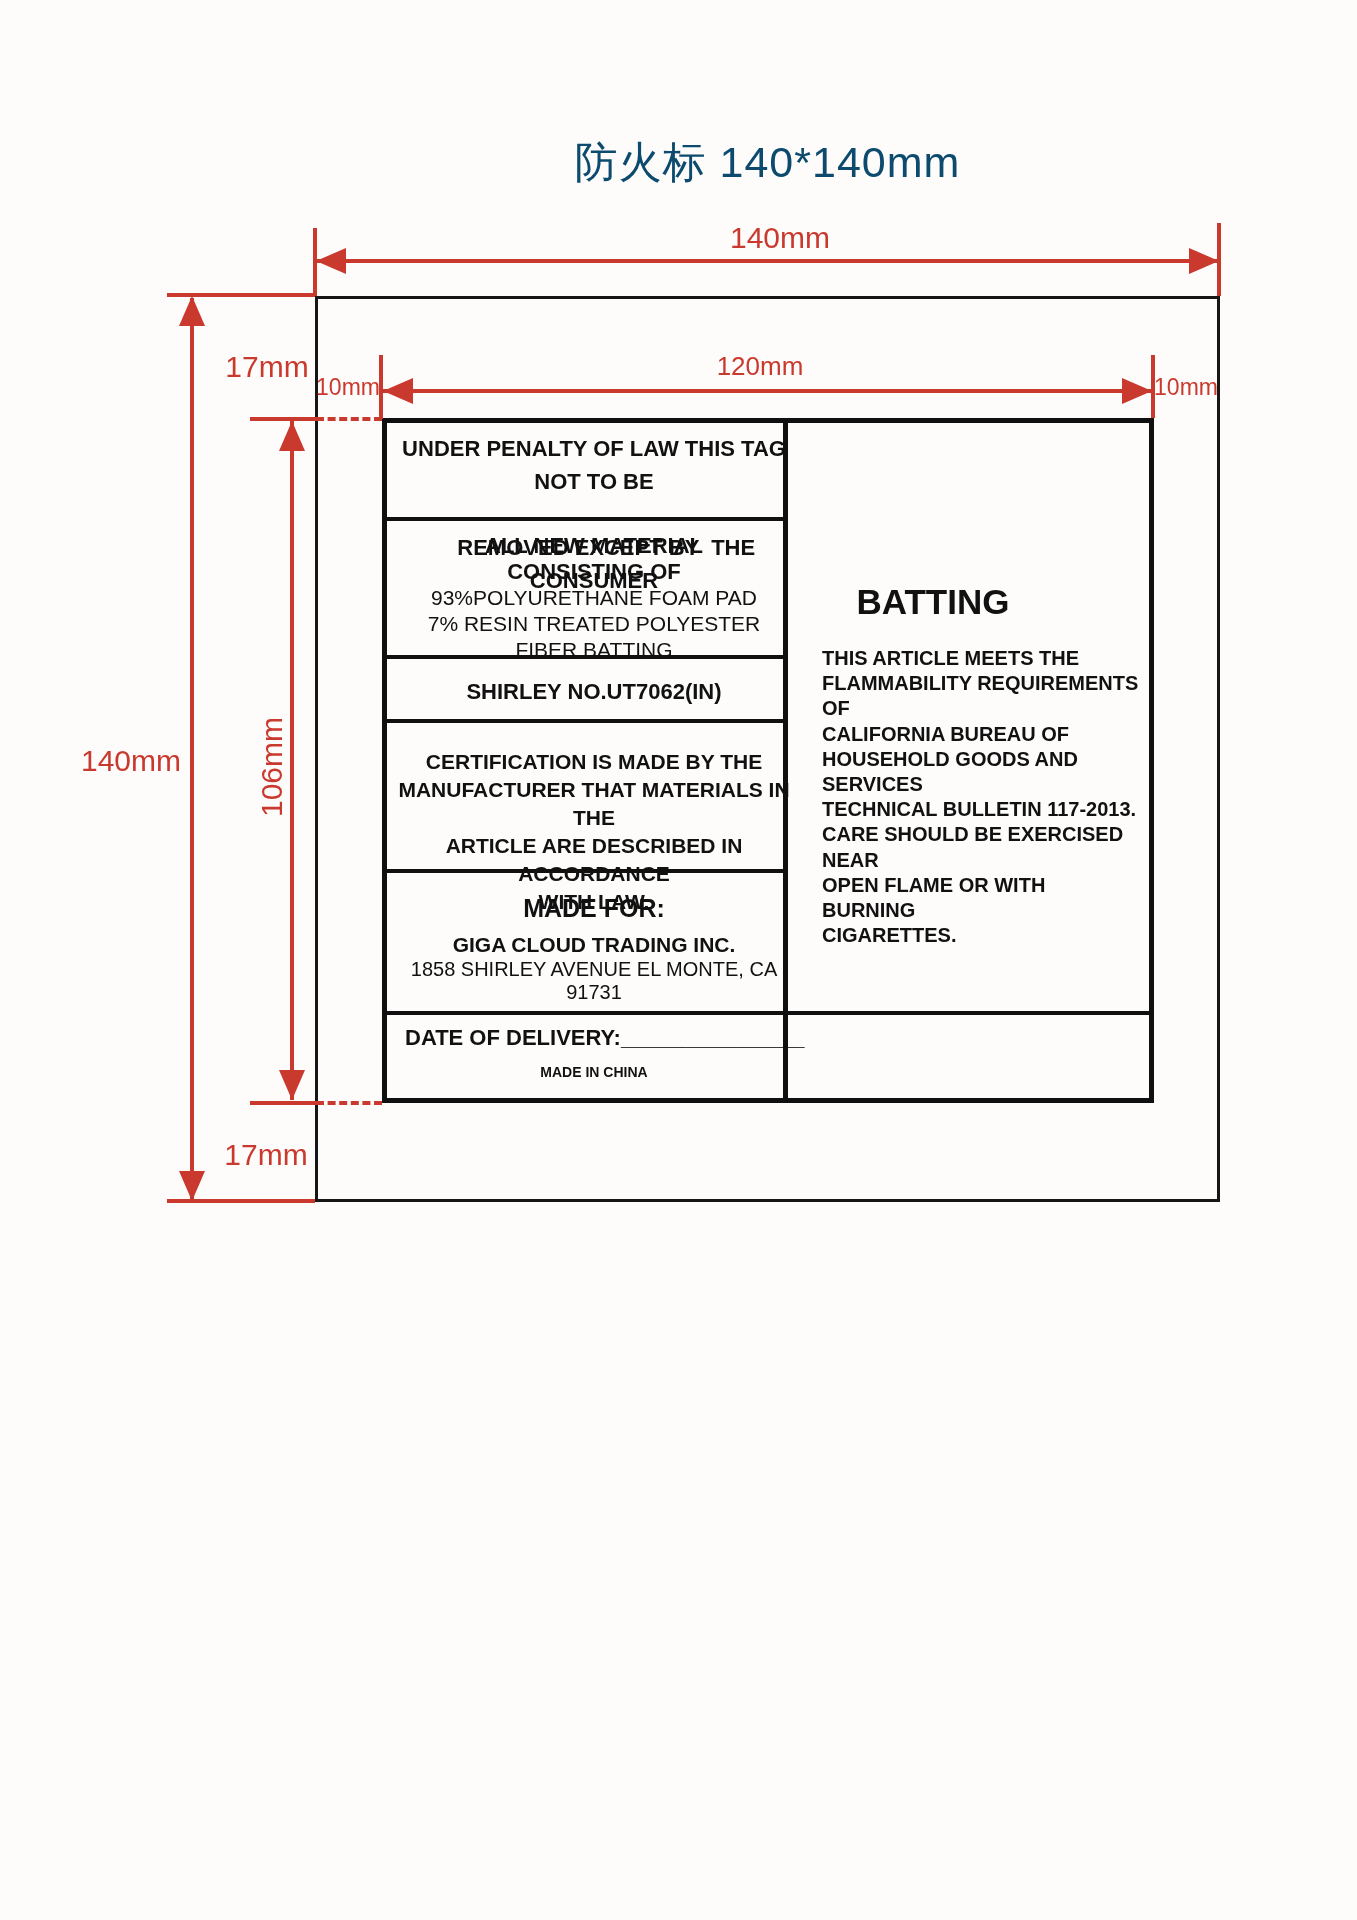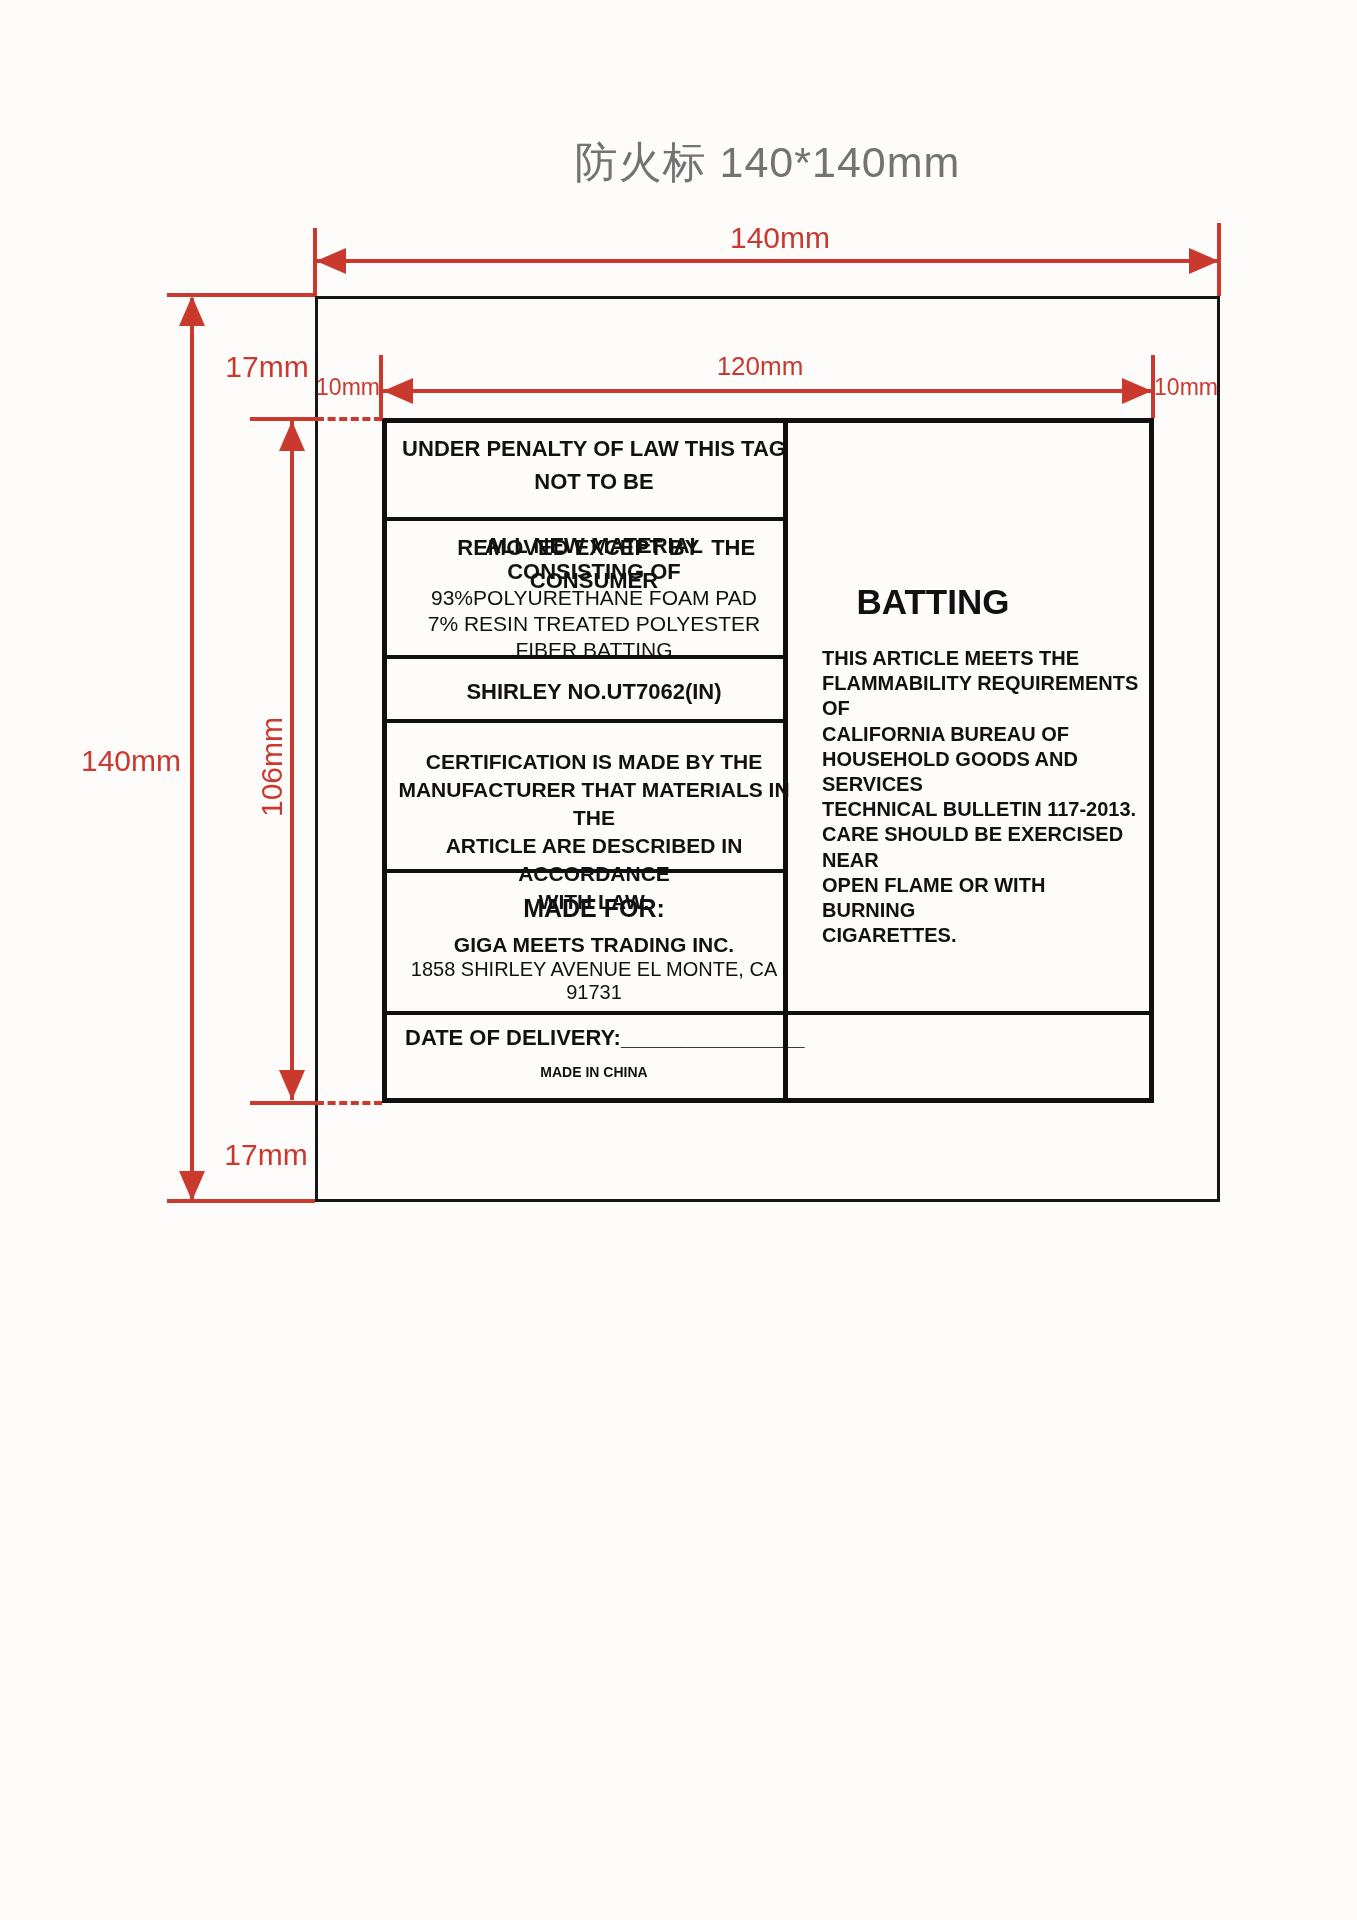--- a/index.html
+++ b/index.html
@@ -28,21 +28,21 @@
   .arr.left  { border-top:13px solid transparent; border-bottom:13px solid transparent; border-right:30px solid var(--red); }
   .arr.right { border-top:13px solid transparent; border-bottom:13px solid transparent; border-left:30px solid var(--red); }
   .arr.up    { border-left:13px solid transparent; border-right:13px solid transparent; border-bottom:30px solid var(--red); }
   .arr.down  { border-left:13px solid transparent; border-right:13px solid transparent; border-top:30px solid var(--red); }
 
   .dim-label { color:var(--red); font-size:30px; }
   .dim-label.small { font-size:23px; }
   .rot90 { transform:rotate(-90deg); transform-origin:center center; }
 
   .page-title { left:315px; top:134px; width:905px; text-align:center;
-    font-size:43px; color:#737373; letter-spacing:1px; }
+    font-size:43px; color:#0c4a6e; letter-spacing:1px; }
 
   
   .lcol { left:396px; width:396px; }
   .penalty { top:432px; font-size:22px; font-weight:bold; line-height:33px; white-space:pre-wrap; }
   .material { top:533px; line-height:26px; }
   .material .b { font-size:22px; font-weight:bold; }
   .material .r { font-size:21px; }
   .registry { top:679px; font-size:22px; font-weight:bold; }
   .cert { top:748px; font-size:21px; font-weight:bold; line-height:28px; white-space:pre-line; }
   .madefor-h { top:894px; font-size:25px; font-weight:bold; }
@@ -82,21 +82,21 @@
   </div>
 
   <div class="abs lcol ctr registry">SHIRLEY NO.UT7062(IN)</div>
 
   <div class="abs lcol ctr madefor-h">MADE FOR:</div>
 
   <div class="abs lcol ctr cert">CERTIFICATION IS MADE BY THE
 MANUFACTURER THAT MATERIALS IN THE
 ARTICLE ARE DESCRIBED IN ACCORDANCE
 WITH LAW.</div>
-  <div class="abs lcol ctr company">GIGA MEETS TRADING INC.</div>
+  <div class="abs lcol ctr company">GIGA CLOUD TRADING INC.</div>
   <div class="abs lcol ctr address">1858 SHIRLEY AVENUE EL MONTE, CA 91731</div>
 
   <div class="abs delivery"><span>DATE OF DELIVERY:</span><span>_______________</span></div>
   <div class="abs lcol ctr madein">MADE IN CHINA</div>
 
   <div class="abs ctr notice-h">BATTING</div>
   <div class="abs notice-b">THIS ARTICLE MEETS THE
 FLAMMABILITY REQUIREMENTS OF
 CALIFORNIA BUREAU OF
 HOUSEHOLD GOODS AND SERVICES

